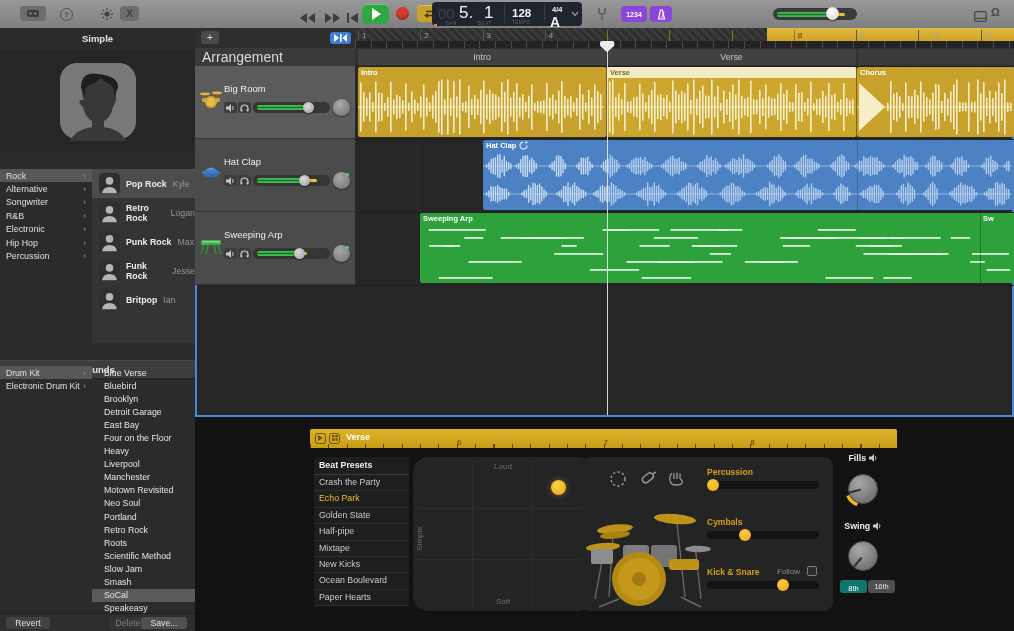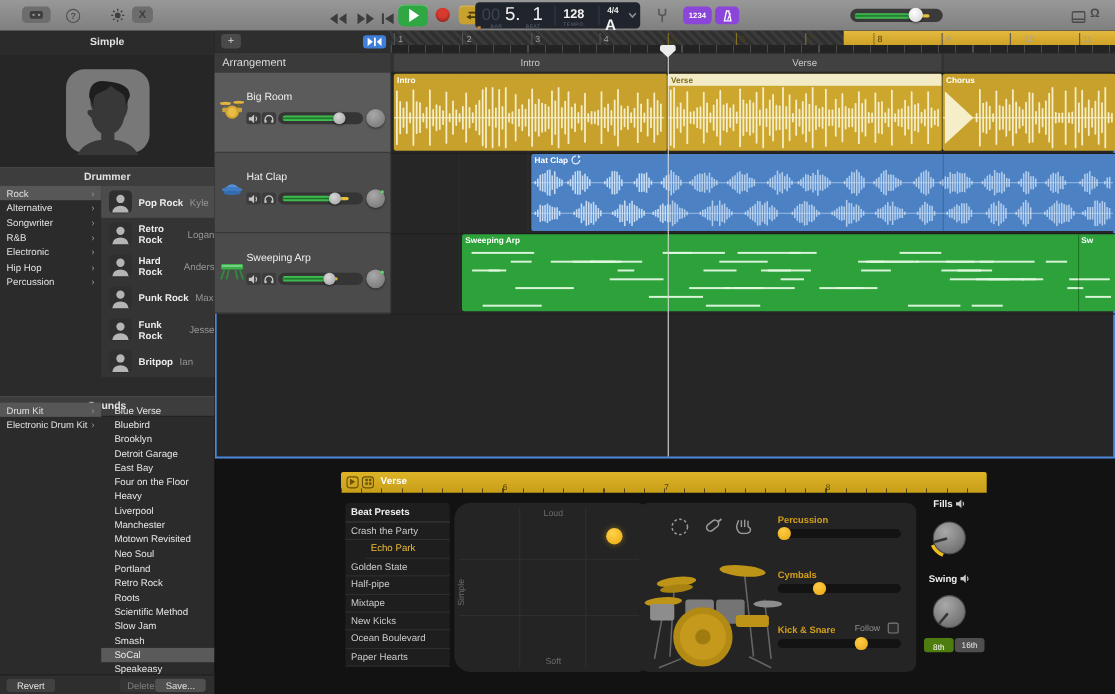--- a/index.html
+++ b/index.html
@@ -54,21 +54,21 @@
   .hdrcol-top{left:0;top:0;width:160px;height:20px;background:#2e2e2e;border-bottom:1px solid #1d1d1d;}
   .ruler{left:160px;top:0;width:659px;height:13px;
     background:repeating-linear-gradient(45deg,#3a3a3a 0 3px,#2f2f2f 3px 6px);}
   .cycle-band{left:412px;top:0;width:250px;height:13px;background:linear-gradient(#e3b93f,#cda226);}
   .tickstrip{left:160px;top:13px;width:659px;height:7px;background:#232323;
     background-image:repeating-linear-gradient(90deg,#4c4c4c 0 1px,transparent 1px 15.56px);}
   .ruler-num{position:absolute;top:1.5px;font-size:8px;color:#a2a2a2;padding-left:3px;border-left:1px solid #555;height:11px;line-height:11px;}
   .ruler-num.on-cycle{color:#4f3e06;border-left-color:#8a7320;}
   .arr-row{left:0;top:20px;width:819px;height:18px;background:#313131;border-bottom:1px solid #1c1c1c;}
   .arr-left{left:0;top:0;width:160px;height:18px;background:#3a3a3a;display:flex;align-items:center;
-    font-size:10px;color:#dcdcdc;padding-left:7px;box-sizing:border-box;}
+    font-size:14px;color:#dcdcdc;padding-left:7px;box-sizing:border-box;}
   .arr-cell{position:absolute;top:0.5px;height:16.5px;background:#414141;display:flex;align-items:center;justify-content:center;
     font-size:8.8px;color:#c9c9c9;border-radius:1px;}
   .trk-hdr{left:0;width:160px;height:72px;border-bottom:1px solid #363636;}
   .trk-name{position:absolute;left:29px;top:17px;font-size:9.5px;color:#f0f0f0;text-align:right;}
   .ms-btn{position:absolute;top:36px;width:13px;height:11px;background:#3c3c3c;border-radius:2.5px;
     display:flex;align-items:center;justify-content:center;}
   .t-vol{position:absolute;left:58px;top:36px;width:77px;height:11px;background:#353535;border-radius:5.5px;}
   .t-vol .vol-green{top:3px;}
   .t-vol .vol-knob{width:11px;height:11px;top:0;background:radial-gradient(circle at 40% 35%,#d9d9d9,#9c9c9c);}
   .pan-knob{position:absolute;left:138px;top:33px;width:17px;height:17px;border-radius:50%;
@@ -83,30 +83,30 @@
   .bottom{left:195px;top:417px;width:819px;height:214px;background:#121212;}
   .ed-head{left:115px;top:12px;width:587px;height:19px;background:linear-gradient(#ddb427,#c79e18);border-radius:2px 2px 0 0;}
   .ed-head .ticks{position:absolute;left:0;bottom:0;width:100%;height:4px;
     background-image:repeating-linear-gradient(90deg,rgba(60,47,5,.8) 0 1px,transparent 1px 18.35px);}
   .ed-ico{position:absolute;top:3.5px;width:11px;height:11px;border:1.3px solid #6b5408;border-radius:3px;box-sizing:border-box;
     display:flex;align-items:center;justify-content:center;}
   .ed-num{position:absolute;bottom:1px;font-size:7.5px;color:#4e3d06;}
   .panel{background:#242424;border-radius:9px;}
   .preset-row{position:relative;height:15.4px;line-height:15.4px;font-size:8.8px;color:#cbcbcb;
     padding-left:5px;border-bottom:1px solid #2e2e2e;}
-  .preset-row.sel{color:#eebd37;margin-left:18px;}
+  .preset-row.sel{color:#eebd37;}
   .xy-lab{position:absolute;font-size:8px;color:#6c6c6c;}
   .puck{position:absolute;width:15px;height:15px;margin:-7.5px;border-radius:50%;background:radial-gradient(circle at 40% 32%,#ffd24a,#eaa90f);box-shadow:0 0 6px rgba(240,180,30,.45);}
   .ed-slider-lab{position:absolute;font-size:8.5px;font-weight:bold;color:#d3a018;}
   .ed-slider{position:absolute;width:112px;height:8px;background:#131313;border-radius:4px;}
   .ed-sl-knob{position:absolute;top:-2px;width:12px;height:12px;margin-left:-6px;border-radius:50%;background:radial-gradient(circle at 40% 32%,#ffcc45,#e6a513);}
   .knob-lab{position:absolute;width:90px;text-align:center;font-size:8.8px;font-weight:bold;color:#ededed;}
   .note-btn{position:absolute;top:0;height:13px;width:27px;border-radius:3px;background:#4f4f4f;color:#e6e6e6;
     font-size:7.5px;display:flex;align-items:center;justify-content:center;}
-  .note-btn.sel{background:#4d7c0f;color:#fff;align-items:flex-end;}
+  .note-btn.sel{background:#0f766e;color:#fff;align-items:flex-end;}
   .follow-lab{position:absolute;font-size:8px;color:#8e8e8e;}
   .chk{position:absolute;width:8px;height:8px;border:1px solid #7d7d7d;border-radius:2px;background:#2c2c2c;}
 </style>
 </head>
 <body>
 
 <div id="app">
 
   <div class="abs toolbar">
     <div class="abs tb-btn" style="left:20px;top:6px;width:26px;height:15px;">
@@ -226,23 +226,20 @@
 
   <div class="abs sidebar">
     <div class="abs lib-title">Simple</div>
     <div class="abs avatar-panel">
       <svg width="80" height="80" viewBox="0 0 80 80">
         <rect x="2" y="2" width="76" height="76" rx="17" fill="#787878"></rect>
         <path d="M40 14 q-15 -2 -16 12 q-0.5 8 2 13 q-6 -1 -4 4 l3 3 q2 10 9 14 l0 6 q-16 2 -22 14 l56 0 q-6 -12 -22 -14 l0 -6 q7 -4 9 -14 q4 -7 3 -12 q2 -14 -18 -20z" fill="#383838"></path>
         <path d="M40 13 q-17 -3 -17 14 l4 9 q-1 -10 4 -12 q8 -3 12 -7 q5 5 10 7 q4 3 3 11 l4 -8 q1 -12 -20 -14z" fill="#1e1e1e"></path>
       </svg>
     </div>
-    <div class="abs sb-head" style="left:0;top:124px;">
-        <span>Drummer</span>
-      </div>
 
     <div class="abs" style="left:0;top:141px;width:92px;">
 
         <div class="genre-row sel">
           <span>Rock</span>
           <span class="chev">›</span>
         </div>
 
         <div class="genre-row">
           <span>Alternative</span>
@@ -291,29 +288,20 @@
         <div class="dr-row">
           <svg class="dr-av" viewBox="0 0 24 24">
             <rect width="24" height="24" rx="5" fill="#2f2f2f"></rect>
             <circle cx="12" cy="9" r="4.3" fill="#b5b5b5"></circle>
             <path d="M3.5 23 q1 -7 8.5 -7 q7.5 0 8.5 7 z" fill="#b5b5b5"></path>
           </svg>
           <span class="dr-style">Retro Rock</span>
           <span class="dr-name">Logan</span>
         </div>
 
-        <div class="dr-row">
-          <svg class="dr-av" viewBox="0 0 24 24">
-            <rect width="24" height="24" rx="5" fill="#2f2f2f"></rect>
-            <circle cx="12" cy="9" r="4.3" fill="#b5b5b5"></circle>
-            <path d="M3.5 23 q1 -7 8.5 -7 q7.5 0 8.5 7 z" fill="#b5b5b5"></path>
-          </svg>
-          <span class="dr-style">Hard Rock</span>
-          <span class="dr-name">Anders</span>
-        </div>
 
         <div class="dr-row">
           <svg class="dr-av" viewBox="0 0 24 24">
             <rect width="24" height="24" rx="5" fill="#2f2f2f"></rect>
             <circle cx="12" cy="9" r="4.3" fill="#b5b5b5"></circle>
             <path d="M3.5 23 q1 -7 8.5 -7 q7.5 0 8.5 7 z" fill="#b5b5b5"></path>
           </svg>
           <span class="dr-style">Punk Rock</span>
           <span class="dr-name">Max</span>
         </div>

